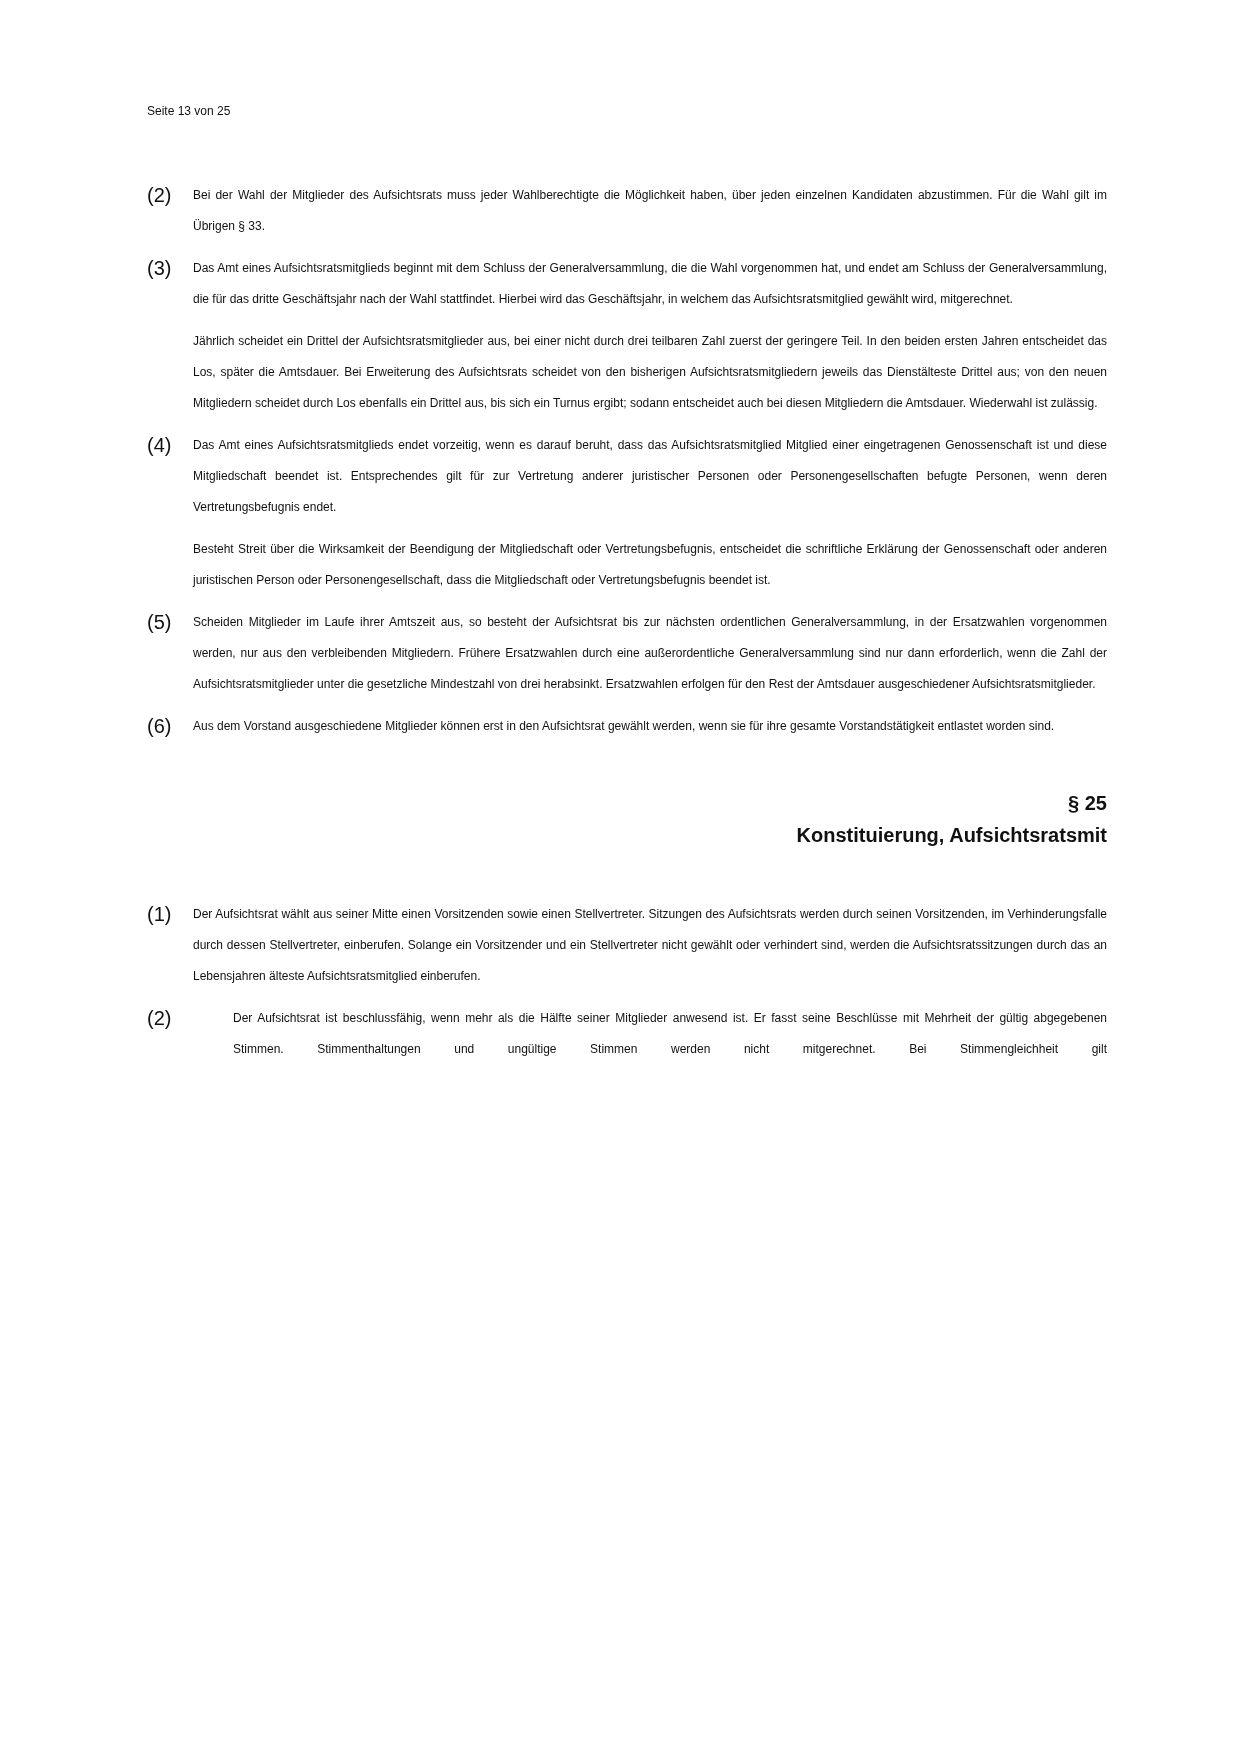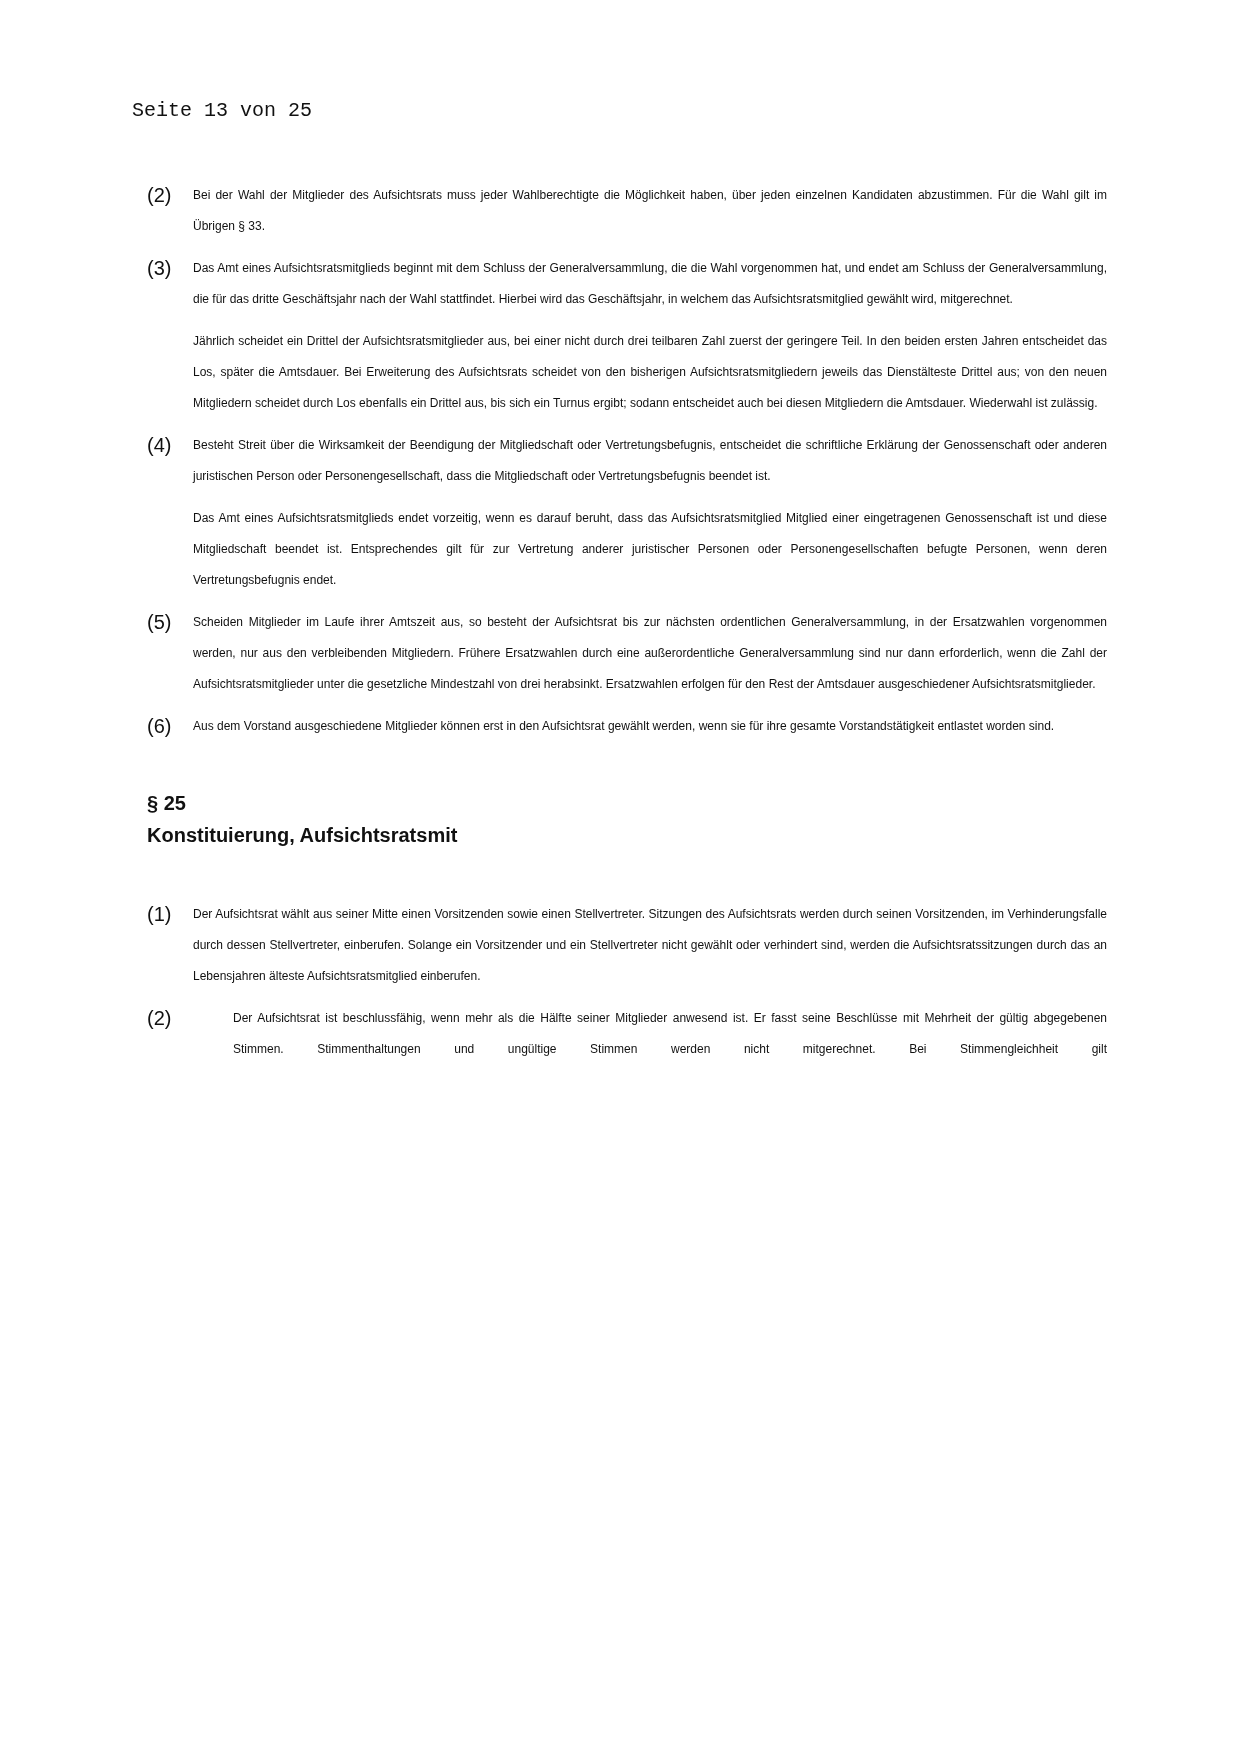--- a/index.html
+++ b/index.html
@@ -1,40 +1,40 @@
 <!DOCTYPE html>
 <html><head>
 <meta charset="utf-8">
 <style>
   html, body { margin: 0; padding: 0; background: #ffffff; }
   body {
     width: 1240px; height: 1754px; position: relative; overflow: hidden;
     font-family: "Liberation Sans", sans-serif; color: #111111;
   }
   .page-header {
-    position: absolute; left: 132px; top: 101px;
-    font-size: 20px; line-height: 20px; font-family: Liberation Mono, monospace;
+    position: absolute; left: 147px; top: 101px;
+    font-size: 12px; line-height: 20px;
   }
   .content {
     position: absolute; left: 147px; top: 180px; width: 960px;
   }
   .para {
     display: flex; margin: 0 0 11px 0;
   }
   .num {
     width: 46px; flex: 0 0 46px; font-size: 20px; line-height: 31px;
   }
   .body { flex: 1; }
   .body p {
     margin: 0 0 11px 0; font-size: 12px; line-height: 31px;
     text-align: justify; hyphens: manual;
   }
   .body p:last-child { margin-bottom: 0; }
   .section-head {
-    text-align: left; font-weight: bold; font-size: 20px; line-height: 32px;
+    text-align: right; font-weight: bold; font-size: 20px; line-height: 32px;
     margin: 45px 0 48px 0;
   }
 </style>
 </head>
 <body>
 
 <div class="page-header">Seite 13 von 25</div>
 
 <div class="content">
   <div>
@@ -47,22 +47,22 @@
     <div class="para">
       <div class="num">(3)</div>
       <div class="body">
         <p>Das Amt eines Aufsichtsratsmitglieds beginnt mit dem Schluss der Generalversammlung, die die Wahl vorgenommen hat, und endet am Schluss der Generalversammlung, die für das dritte Geschäftsjahr nach der Wahl stattfindet. Hierbei wird das Geschäftsjahr, in wel­chem das Aufsichtsratsmitglied gewählt wird, mitgerechnet.</p>
         <p>Jährlich scheidet ein Drittel der Aufsichtsratsmitglieder aus, bei einer nicht durch drei teil­baren Zahl zuerst der geringere Teil. In den beiden ersten Jahren entscheidet das Los, später die Amtsdauer. Bei Erweiterung des Aufsichtsrats scheidet von den bisherigen Auf­sichtsratsmitgliedern jeweils das Dienstälteste Drittel aus; von den neuen Mitgliedern scheidet durch Los ebenfalls ein Drittel aus, bis sich ein Turnus ergibt; sodann entschei­det auch bei diesen Mitgliedern die Amtsdauer. Wiederwahl ist zulässig.</p>
       </div>
     </div>
     <div class="para">
       <div class="num">(4)</div>
       <div class="body">
+        <p>Das Amt eines Aufsichtsratsmitglieds endet vorzeitig, wenn es darauf beruht, dass das Aufsichtsratsmitglied Mitglied einer eingetragenen Genossenschaft ist und diese Mitglied­schaft beendet ist. Entsprechendes gilt für zur Vertretung anderer juristischer Personen oder Personengesellschaften befugte Personen, wenn deren Vertretungsbefugnis endet.</p>
         <p>Besteht Streit über die Wirksamkeit der Beendigung der Mitgliedschaft oder Vertretungs­befugnis, entscheidet die schriftliche Erklärung der Genossenschaft oder anderen juristi­schen Person oder Personengesellschaft, dass die Mitgliedschaft oder Vertretungsbefug­nis beendet ist.</p>
-        <p>Das Amt eines Aufsichtsratsmitglieds endet vorzeitig, wenn es darauf beruht, dass das Aufsichtsratsmitglied Mitglied einer eingetragenen Genossenschaft ist und diese Mitglied­schaft beendet ist. Entsprechendes gilt für zur Vertretung anderer juristischer Personen oder Personengesellschaften befugte Personen, wenn deren Vertretungsbefugnis endet.</p>
       </div>
     </div>
     <div class="para">
       <div class="num">(5)</div>
       <div class="body">
         <p>Scheiden Mitglieder im Laufe ihrer Amtszeit aus, so besteht der Aufsichtsrat bis zur nächsten ordentlichen Generalversammlung, in der Ersatzwahlen vorgenommen werden, nur aus den verbleibenden Mitgliedern. Frühere Ersatzwahlen durch eine außerordentli­che Generalversammlung sind nur dann erforderlich, wenn die Zahl der Aufsichtsratsmit­glieder unter die gesetzliche Mindestzahl von drei herabsinkt. Ersatzwahlen erfolgen für den Rest der Amtsdauer ausgeschiedener Aufsichtsratsmitglieder.</p>
       </div>
     </div>
     <div class="para">
       <div class="num">(6)</div>

